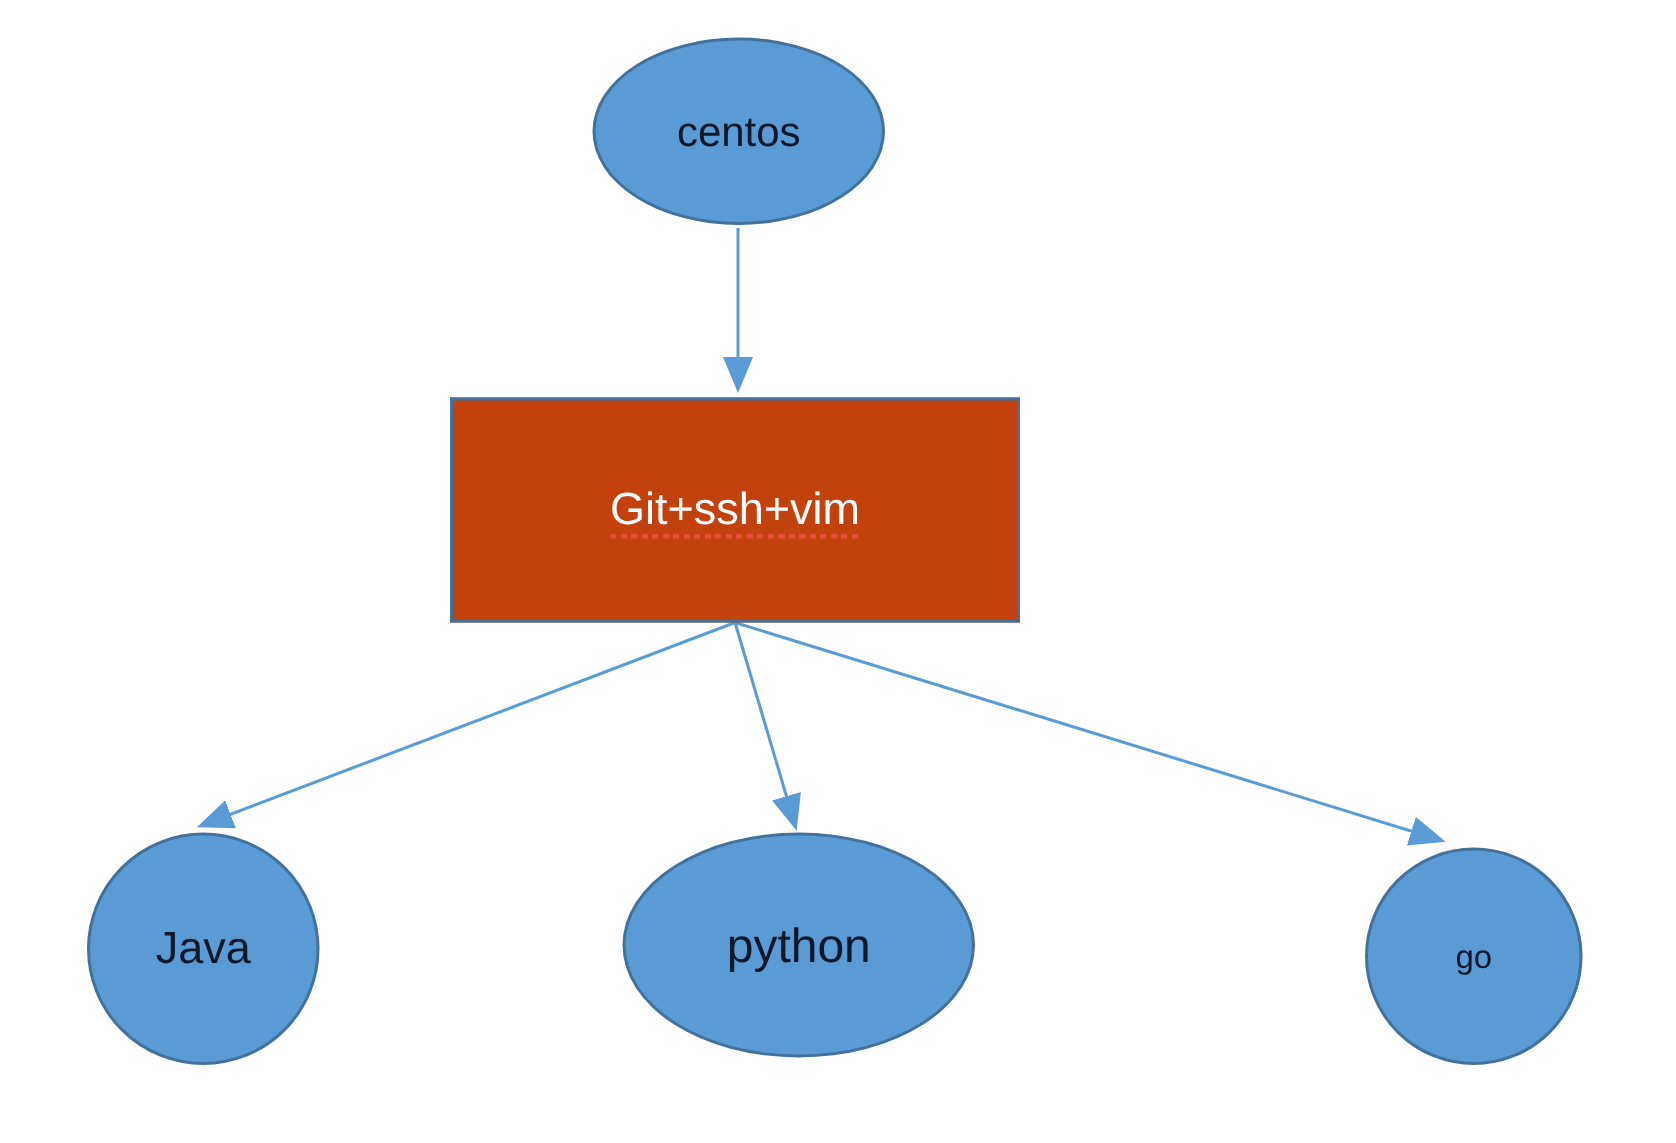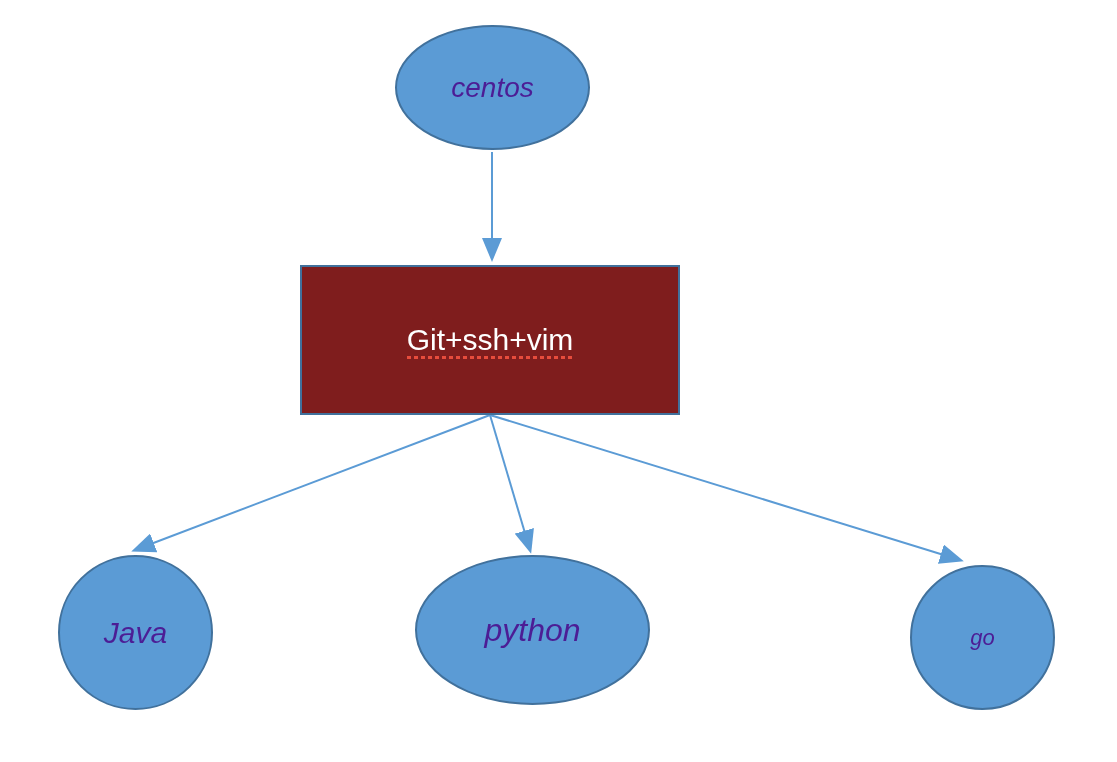--- a/index.html
+++ b/index.html
@@ -15,28 +15,27 @@
       font-family: Arial, sans-serif;
     }
     .ellipse {
       position: absolute;
       background: #5b9bd5;
       border: 2px solid #41719c;
       border-radius: 50%;
       display: flex;
       align-items: center;
       justify-content: center;
-      color: #4c1d95;
+      color: #0f172a;
       font-size: 28px;
       font-weight: normal;
-      font-style: italic;
     }
     .rect {
       position: absolute;
-      background: #7f1d1d;
+      background: #c2410c;
       border: 2px solid #41719c;
       display: flex;
       align-items: center;
       justify-content: center;
       color: white;
       font-size: 30px;
       font-weight: normal;
     }
     .underline-red {
       position: relative;

